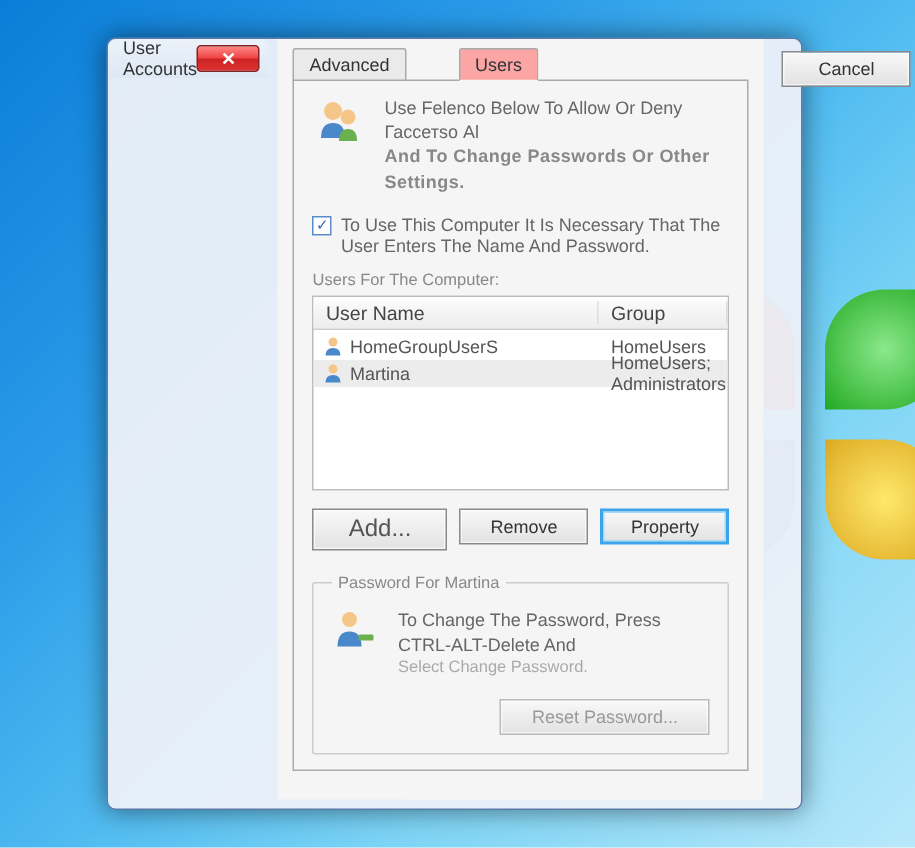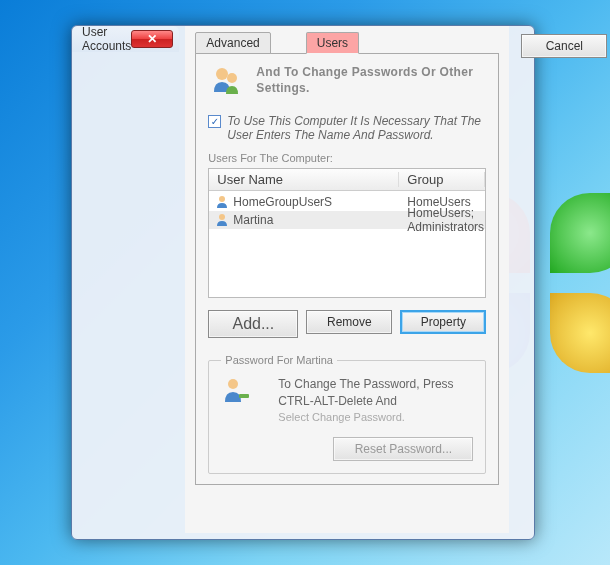--- a/index.html
+++ b/index.html
@@ -131,21 +131,20 @@
       align-items: center;
       justify-content: center;
       font-size: 10px;
       color: #2a68b8;
       margin-top: 1px;
     }
     .checkbox-label {
       color: #666;
       font-size: 12px;
       flex: 1;
-      font-style: italic;
     }
     
     .section-label {
       color: #888;
       font-size: 11px;
       margin-bottom: 4px;
     }
     
     .user-table {
       border: 1px solid #bbb;
@@ -236,21 +235,20 @@
     .pw-content {
       display: flex;
       gap: 12px;
       align-items: flex-start;
       margin-bottom: 12px;
     }
     .pw-text {
       font-size: 12px;
       color: #666;
       line-height: 1.4;
-      margin-left: 13px;
     }
     .pw-text .sub { color: #aaa; font-size: 11px; }
     .pw-btn-row { display: flex; justify-content: flex-end; }
     
     .bottom-buttons {
       display: flex;
       gap: 8px;
       justify-content: flex-end;
       padding: 8px 10px 8px 0;
       margin: 0 6px;
@@ -285,20 +283,21 @@
     <div class="tab-panel">
 
       <div class="intro-row">
         <svg class="user-icon-big" viewBox="0 0 36 36">
           <circle cx="14" cy="10" r="6" fill="#f4c688"></circle>
           <path d="M 6 28 Q 6 18 14 18 Q 22 18 22 28 Z" fill="#4a88cc"></path>
           <circle cx="24" cy="14" r="5" fill="#f4c688"></circle>
           <path d="M 18 30 Q 18 22 24 22 Q 30 22 30 30 Z" fill="#6ab04c"></path>
         </svg>
         <div class="intro-text">
+          <div>Use Felenco Below To Allow Or Deny Гассетѕо Al</div>
           <div class="line2">And To Change Passwords Or Other Settings.</div>
         </div>
       </div>
 
       <div class="checkbox-row">
         <div class="checkbox">
           <span>✓</span>
         </div>
         <div class="checkbox-label">To Use This Computer It Is Necessary That The User Enters The Name And Password.</div>
       </div>

